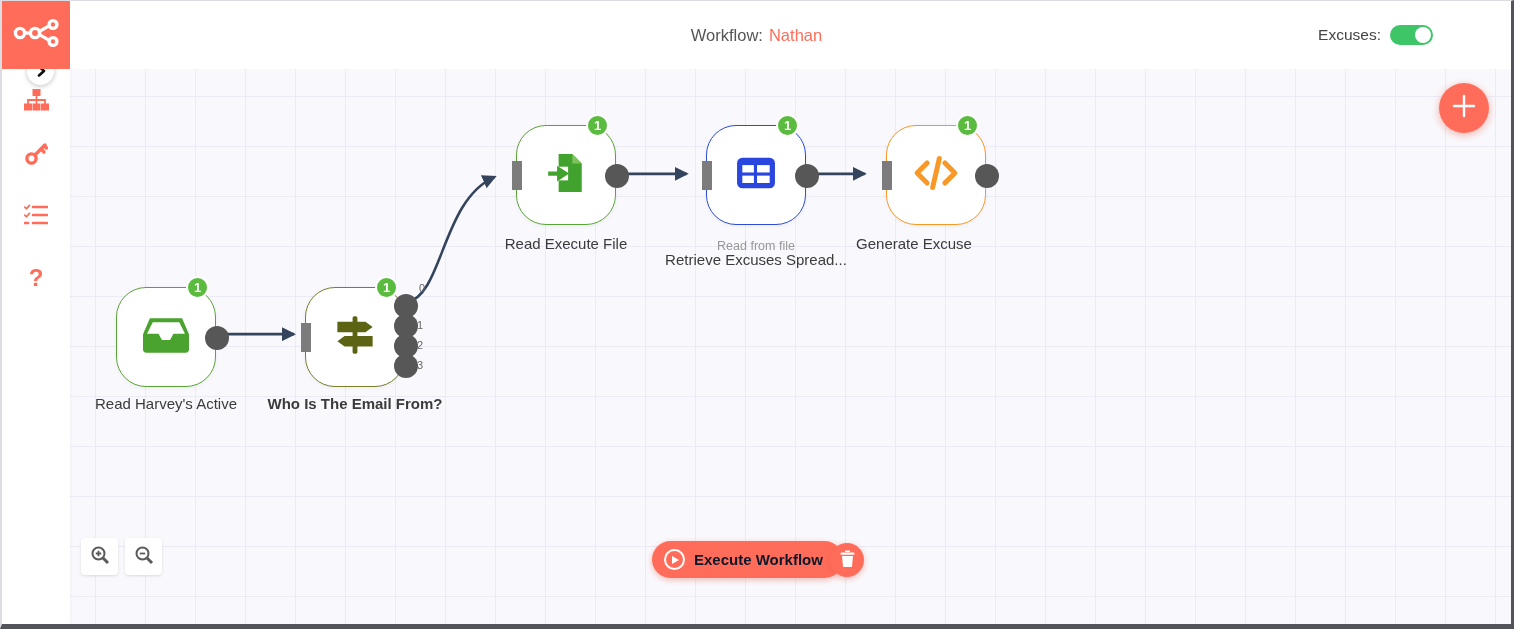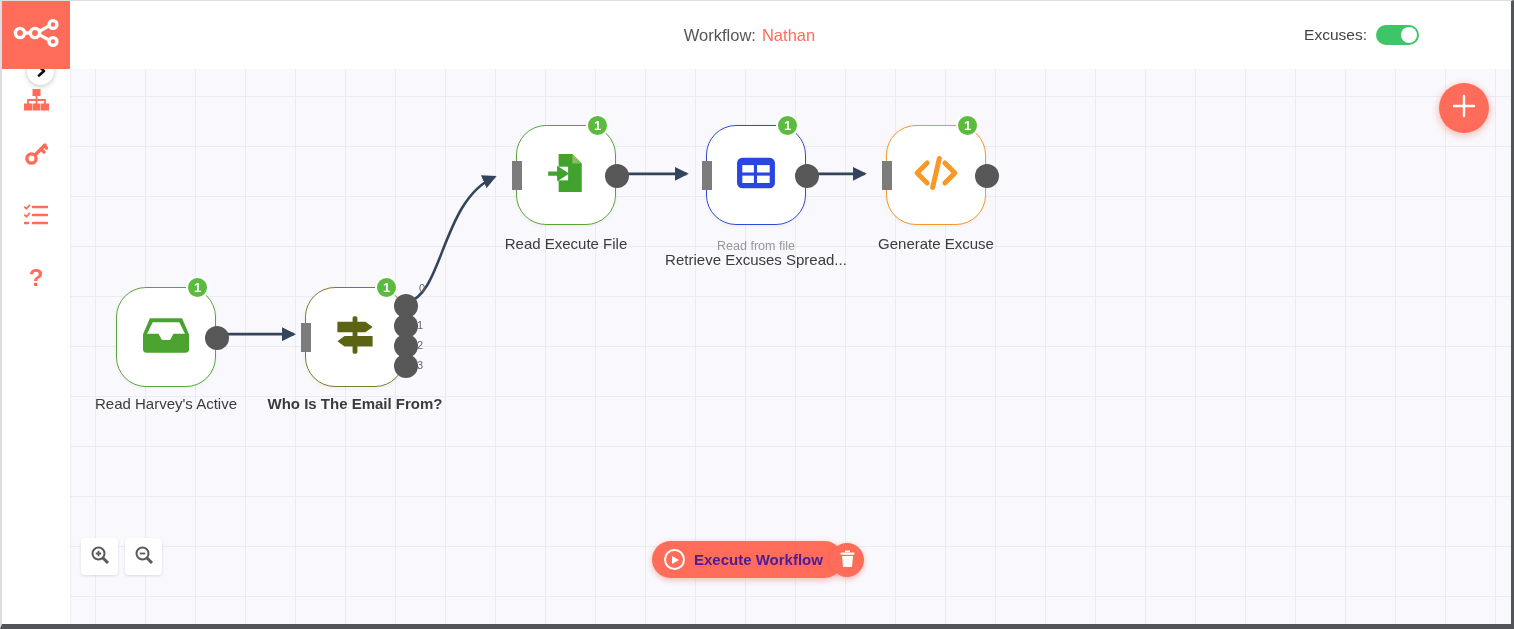--- a/index.html
+++ b/index.html
@@ -3,21 +3,21 @@
 <meta charset="utf-8">
 <style>
   * { margin:0; padding:0; box-sizing:border-box; }
   html,body { width:1514px; height:629px; overflow:hidden;
     font-family:"Liberation Sans","DejaVu Sans",sans-serif; background:#fff; }
   #app { position:relative; width:1514px; height:629px; background:#fff;
     border-top:1px solid #dcdce2; border-left:2px solid #dcdce2;
     border-right:3px solid #53535a; border-bottom:5px solid #53535a; overflow:hidden; }
 
   
-  .header { position:absolute; left:0; top:0; right:14px; height:68px; background:#fff; z-index:30; }
+  .header { position:absolute; left:0; top:0; right:0; height:68px; background:#fff; z-index:30; }
   .logo-box { position:absolute; left:0; top:0; width:68px; height:68px; background:#ff6d5a;
     display:flex; align-items:center; justify-content:center; }
   .wf-title { position:absolute; left:50%; top:0; transform:translateX(-50%); height:68px;
     display:flex; align-items:center; font-size:16.5px; color:#555; white-space:nowrap; }
   .wf-title .wf-name { color:#ff6d5a; margin-left:6px; }
   .active-wrap { position:absolute; right:78px; top:0; height:68px; display:flex; align-items:center; gap:9px; }
   .active-label { font-size:15.5px; color:#444; }
   .toggle { width:43px; height:20px; border-radius:10px; background:#3dc567; position:relative; cursor:pointer; }
   .toggle .knob { position:absolute; right:2px; top:2px; width:16px; height:16px; border-radius:50%; background:#fff; }
 
@@ -49,21 +49,21 @@
     transform:translateX(-50%); }
   .node-sublabel { position:absolute; font-size:12.5px; color:#979797; text-align:center; white-space:nowrap;
     transform:translateX(-50%); }
   .out-num { position:absolute; font-size:11px; color:#666; }
 
   .plus-btn { position:absolute; left:1369px; top:14px; width:50px; height:50px; border-radius:50%;
     background:#ff6d5a; color:#fff; display:flex; align-items:center; justify-content:center;
     box-shadow:0 2px 8px rgba(230,90,70,0.45); cursor:pointer; }
 
   .exec-btn { position:absolute; left:582px; top:472px; height:37px; padding:0 20px 0 12px; border:none;
-    border-radius:19px; background:#ff6d5a; color:#4c1d95; font-size:15px; font-weight:700;
+    border-radius:19px; background:#ff6d5a; color:#0f172a; font-size:15px; font-weight:700;
     font-family:inherit; display:flex; align-items:center; gap:9px; cursor:pointer;
     box-shadow:0 2px 6px rgba(230,90,70,0.4); }
   .play-circ { width:21px; height:21px; border-radius:50%; border:2.5px solid #fff;
     display:flex; align-items:center; justify-content:center; }
   .play-tri { width:0; height:0; border-left:7px solid #fff; border-top:4.5px solid transparent;
     border-bottom:4.5px solid transparent; margin-left:2px; }
   .trash-btn { position:absolute; left:760px; top:474px; width:34px; height:34px; border-radius:50%;
     background:#ff6d5a; display:flex; align-items:center; justify-content:center; cursor:pointer;
     box-shadow:0 2px 6px rgba(230,90,70,0.4); }
 
@@ -162,21 +162,21 @@
       <span>
         <svg width="46" height="40" viewBox="0 0 40 36" fill="none" stroke="#f79827" stroke-width="4.5" stroke-linecap="round" stroke-linejoin="round">
           <path d="M12 9 L3 18 L12 27"></path>
           <path d="M28 9 L37 18 L28 27"></path>
           <path d="M23 5 L17 31"></path>
         </svg>
       </span>
       <div class="ep-in"></div>
       <div class="ep-out" style="left:88px; top:38px;"></div>
     </div>
-    <div class="node-label" style="left:866px; top:166px;">Generate Excuse</div>
+    <div class="node-label" style="left:844px; top:166px;">Generate Excuse</div>
 
     <div class="plus-btn">
       <span>
         <svg width="26" height="26" viewBox="0 0 26 26" stroke="#fff" stroke-width="2.4" stroke-linecap="round">
           <path d="M13 3 V23 M3 13 H23"></path>
         </svg>
       </span>
     </div>
 
     <button class="exec-btn">

